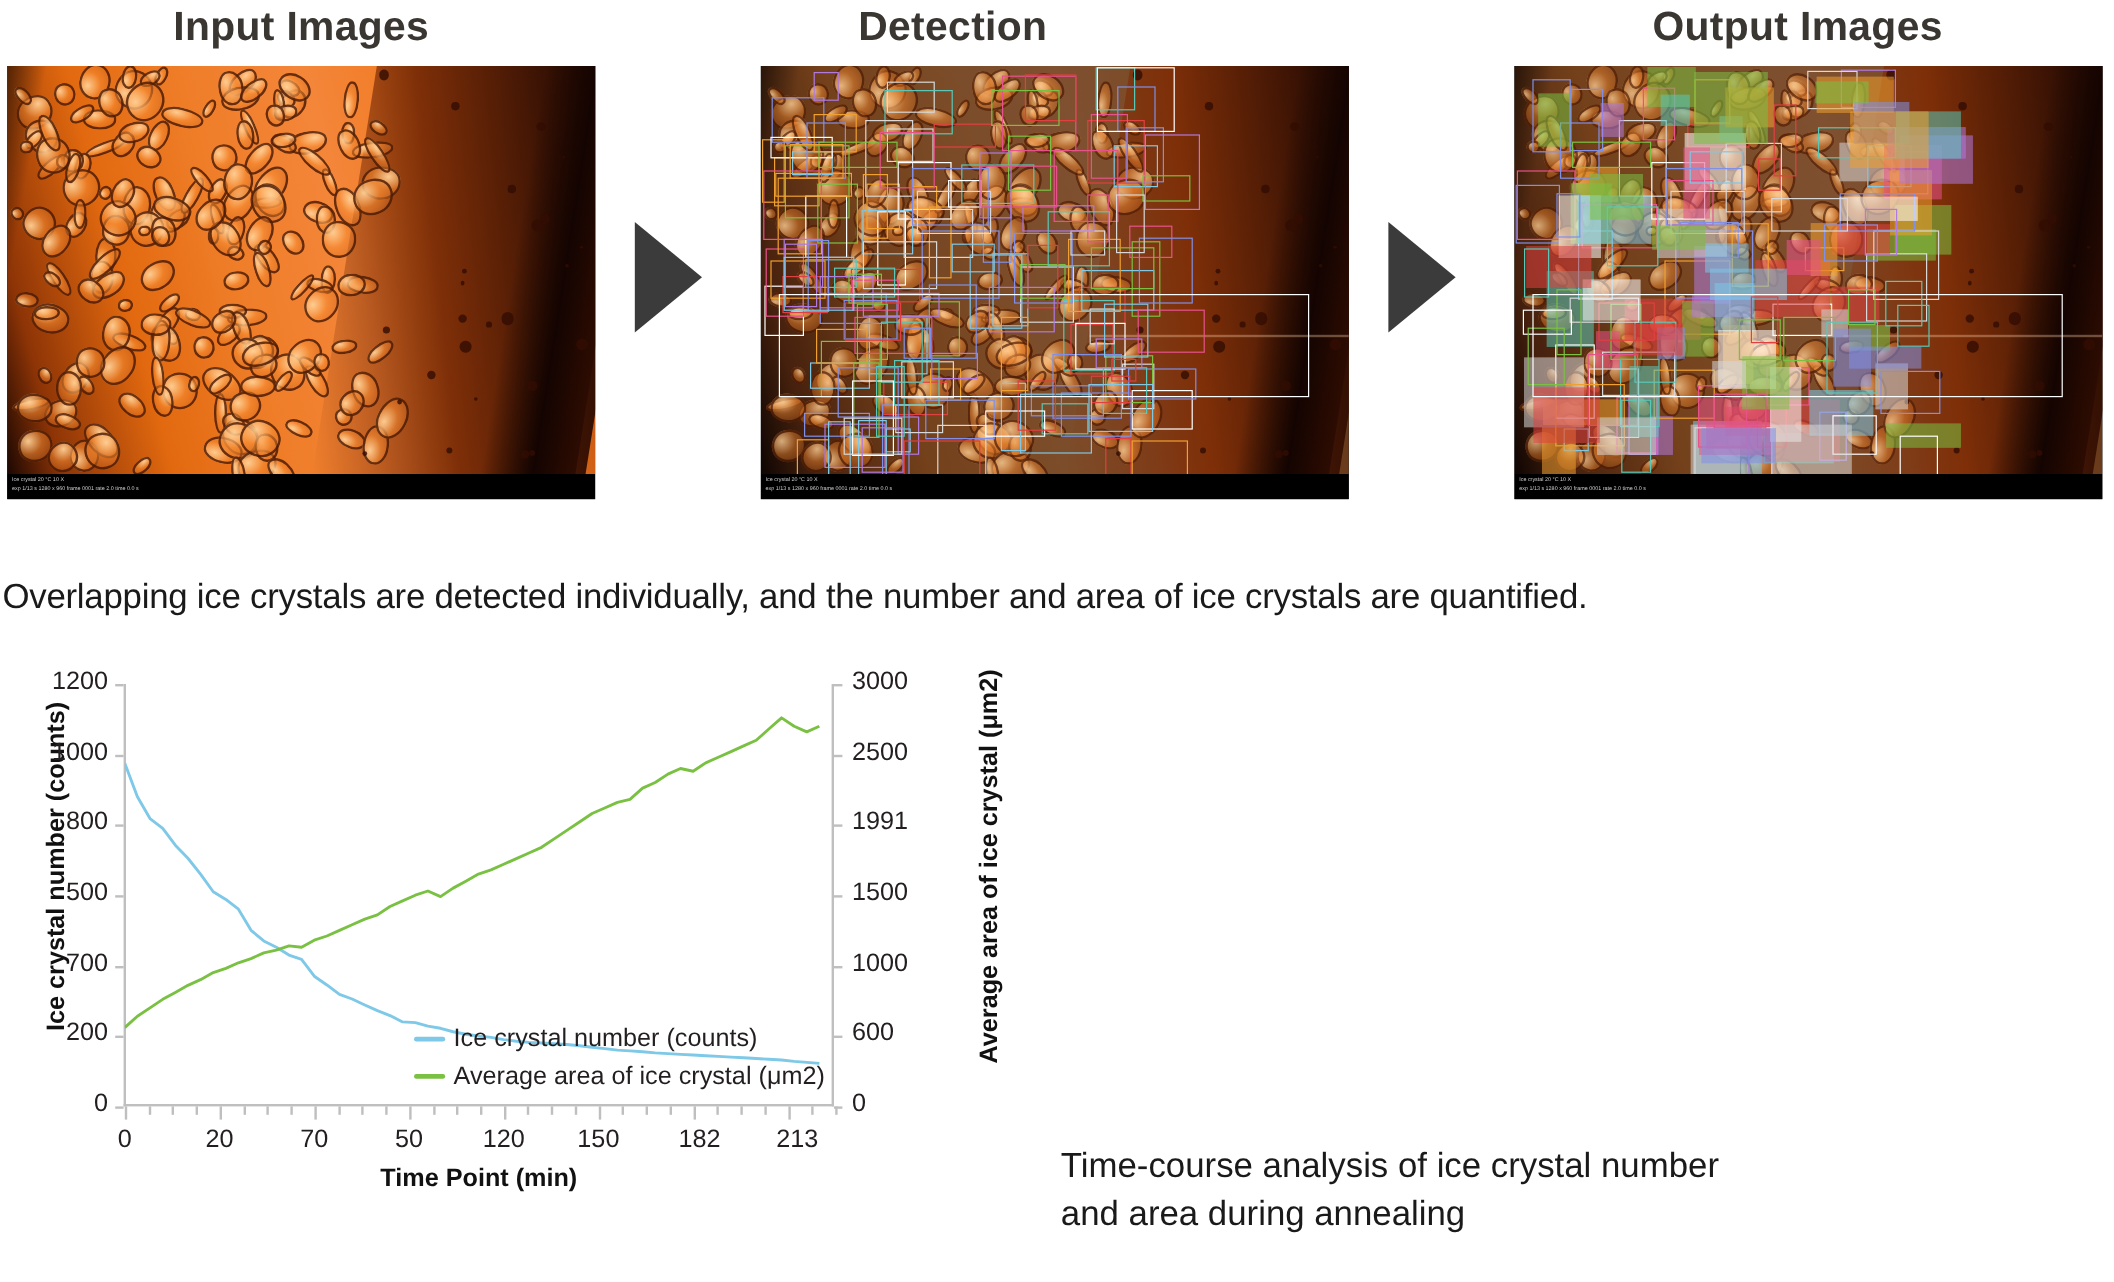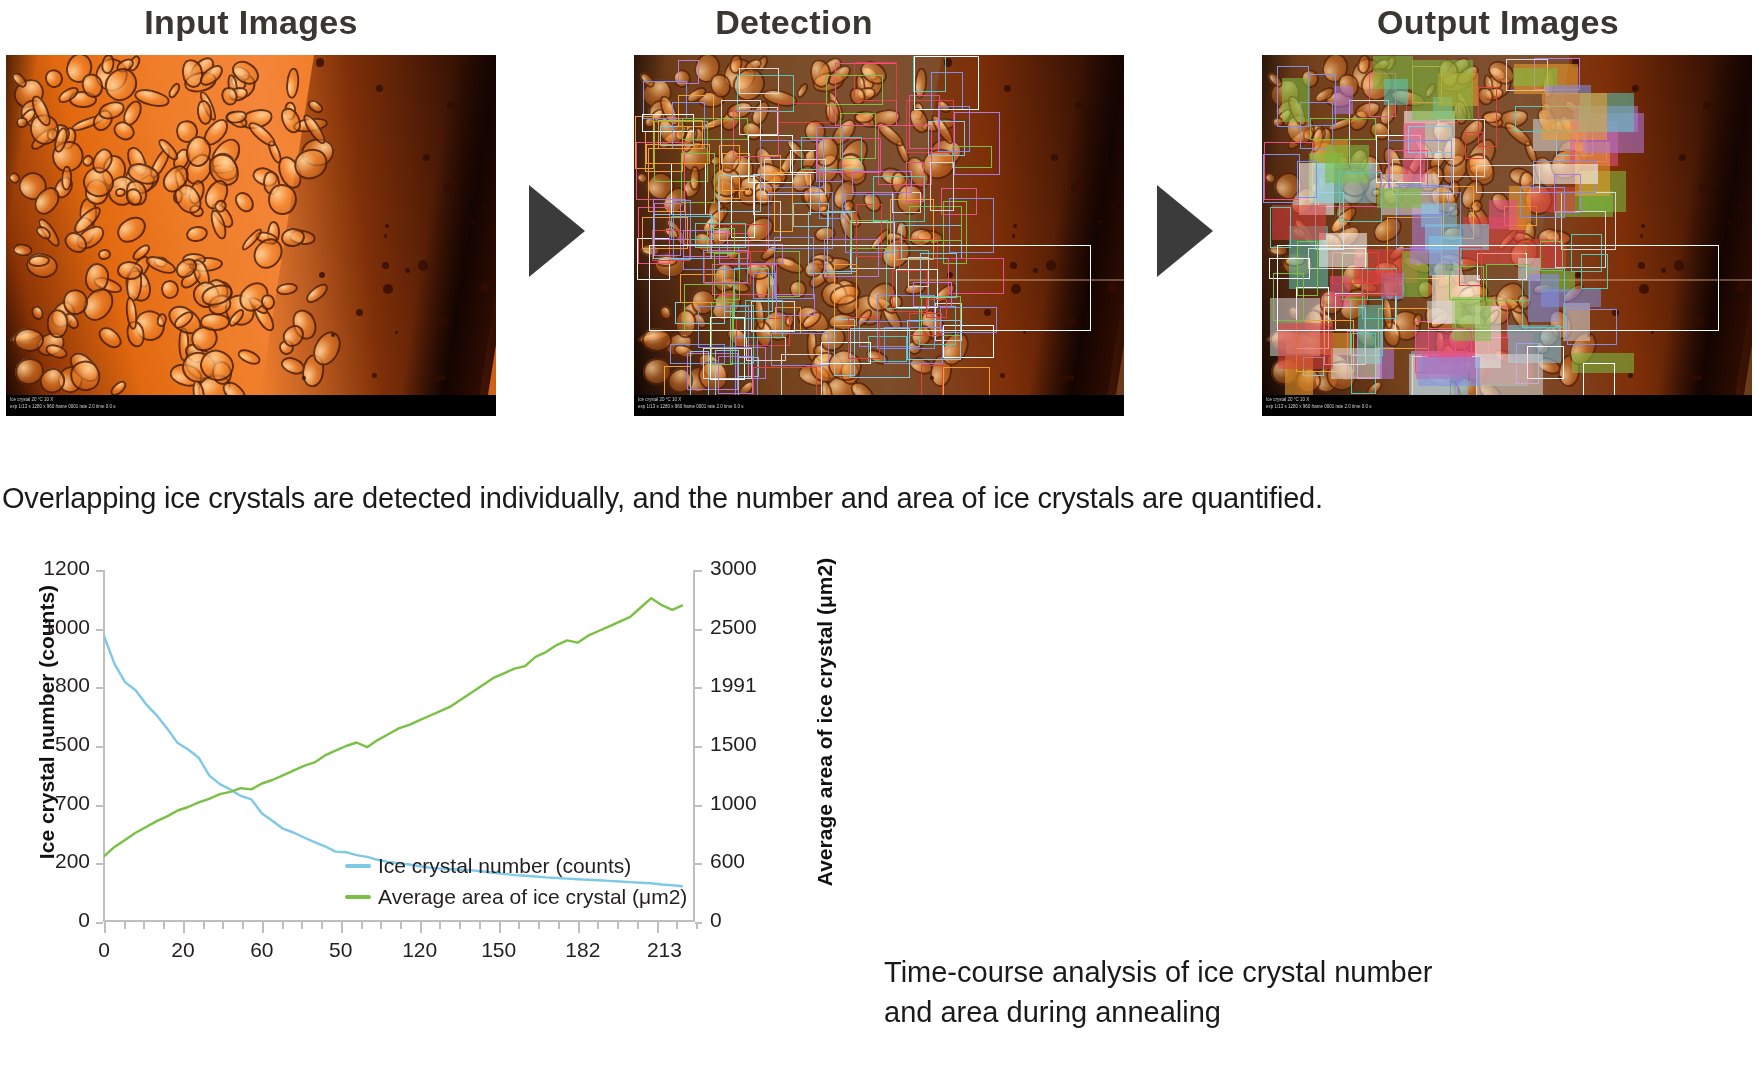--- a/index.html
+++ b/index.html
@@ -1140,20 +1140,21 @@
   <div id="ticks-right"></div>
   <div id="ticks-x"></div>
 
   <svg id="plot" width="592" height="352" viewBox="0 0 592 352" style="position:absolute;left:104px;top:10px;">
       <path d="M0.0 66.0 L10.5 93.9 L21.0 112.1 L31.6 120.3 L42.1 134.3 L52.6 145.2 L63.1 158.4 L73.7 173.1 L84.2 179.5 L94.7 187.7 L105.2 205.3 L115.8 214.1 L126.3 219.4 L136.8 225.9 L147.3 229.4 L157.9 243.5 L168.4 250.8 L178.9 258.7 L189.4 262.5 L200.0 267.5 L210.5 272.2 L221.0 276.3 L231.5 281.6 L242.1 282.2 L252.6 285.1 L263.1 286.9 L273.6 289.8 L284.2 291.9 L294.7 293.3 L305.2 294.5 L315.7 296.3 L326.3 297.7 L336.8 298.6 L347.3 299.2 L357.8 299.8 L368.4 300.4 L378.9 301.5 L389.4 302.7 L399.9 303.9 L410.5 305.1 L421.0 305.7 L431.5 306.5 L442.0 307.4 L452.6 308.0 L463.1 308.6 L473.6 309.2 L484.1 309.8 L494.6 310.3 L505.2 310.9 L515.7 311.5 L526.2 312.1 L536.7 312.7 L547.3 313.3 L557.8 314.5 L568.3 315.3 L578.8 316.2" fill="none" stroke="#7EC8E8" stroke-width="2.4" stroke-linejoin="round"></path>
       <path d="M0.0 286.3 L10.5 276.9 L21.0 269.9 L31.6 262.8 L42.1 257.0 L52.6 251.1 L63.1 246.4 L73.7 240.5 L84.2 237.0 L94.7 232.3 L105.2 228.8 L115.8 224.1 L126.3 221.8 L136.8 218.2 L147.3 219.4 L157.9 213.5 L168.4 210.0 L178.9 205.3 L189.4 200.6 L200.0 195.9 L210.5 192.4 L221.0 185.4 L231.5 180.7 L242.1 176.0 L252.6 172.5 L263.1 177.2 L273.6 170.1 L284.2 164.3 L294.7 158.4 L305.2 154.9 L315.7 150.2 L326.3 145.5 L336.8 140.8 L347.3 136.1 L357.8 129.1 L368.4 122.0 L378.9 115.0 L389.4 107.9 L399.9 103.3 L410.5 98.6 L421.0 96.2 L431.5 86.8 L442.0 82.1 L452.6 75.1 L463.1 70.4 L473.6 72.7 L484.1 65.7 L494.6 61.0 L505.2 56.3 L515.7 51.6 L526.2 46.9 L536.7 37.5 L547.3 28.2 L557.8 35.2 L568.3 39.9 L578.8 35.2" fill="none" stroke="#7AC143" stroke-width="2.4" stroke-linejoin="round"></path>
     </svg>
 
   <div id="y-left-title">Ice crystal number (counts)</div>
   <div id="y-right-title">Average area of ice crystal (μm2)</div>
+  <div id="x-title">Time Point (min)</div>
 
   <div id="legend">
     <div class="legend-row">
       <span class="legend-swatch" style="background:#7EC8E8"></span>
       <span>Ice crystal number (counts)</span>
     </div>
     <div class="legend-row">
       <span class="legend-swatch" style="background:#7AC143"></span>
       <span>Average area of ice crystal (μm2)</span>
     </div>
@@ -1212,21 +1213,21 @@
     <div class="tickX" style="left: 557.867px;"></div>
     <div class="tickXmaj" style="left: 577.6px;"></div>
     <div class="tickX" style="left: 597.333px;"></div>
     <div class="tickX" style="left: 617.067px;"></div>
     <div class="tickX" style="left: 636.8px;"></div>
     <div class="tickXmaj" style="left: 656.533px;"></div>
     <div class="tickX" style="left: 676.267px;"></div>
     <div class="tickX" style="left: 696px;"></div>
     <div class="xtxt" style="left: 69px;">0</div>
     <div class="xtxt" style="left: 147.933px;">20</div>
-    <div class="xtxt" style="left: 226.867px;">60</div>
+    <div class="xtxt" style="left: 226.867px;">70</div>
     <div class="xtxt" style="left: 305.8px;">50</div>
     <div class="xtxt" style="left: 384.733px;">120</div>
     <div class="xtxt" style="left: 463.667px;">150</div>
     <div class="xtxt" style="left: 547.862px;">182</div>
     <div class="xtxt" style="left: 629.427px;">213</div>
   </div>
 
 <div id="bottom-note">Time-course analysis of ice crystal number and area during annealing</div>
 
 </body></html>

